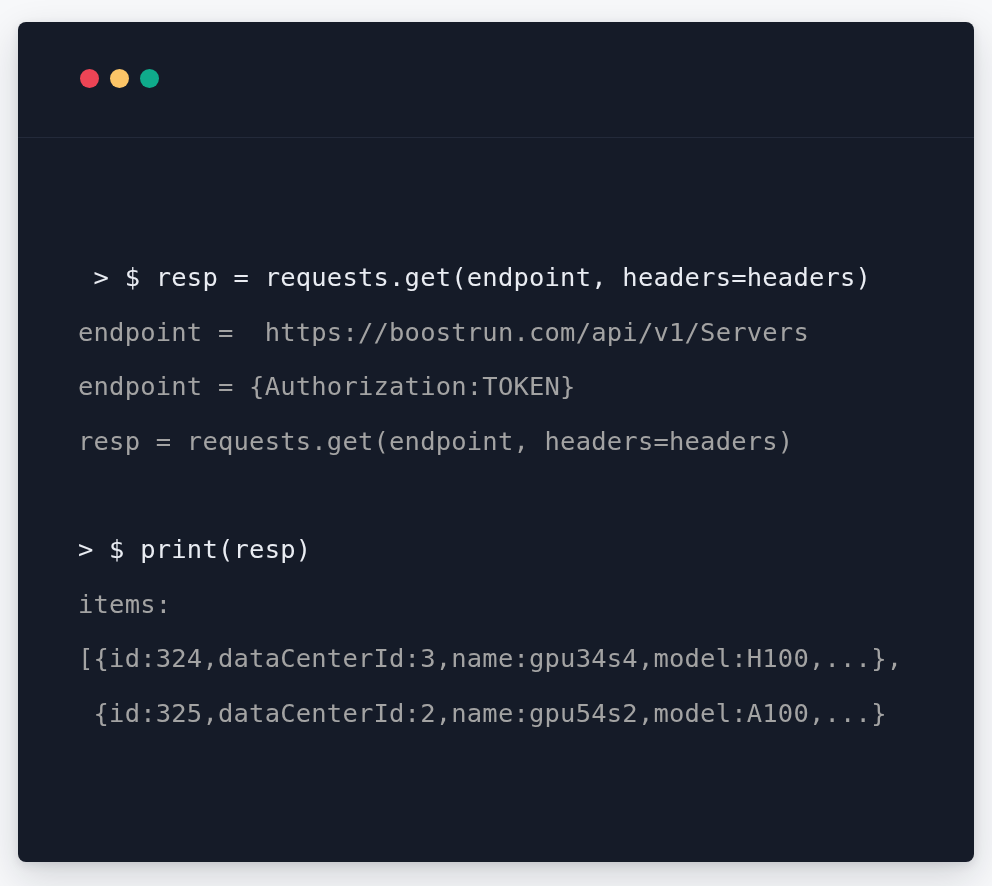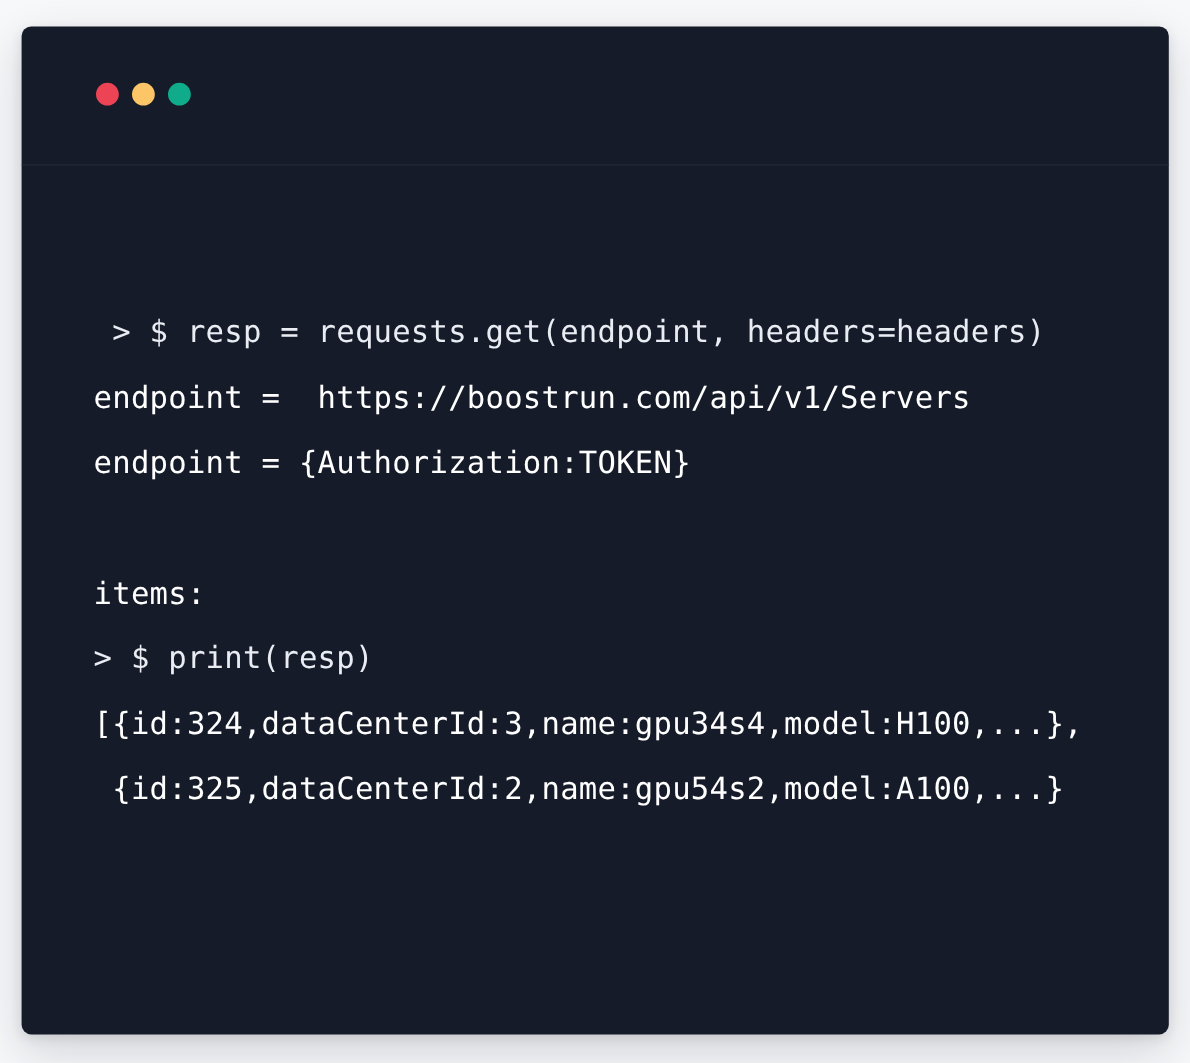--- a/index.html
+++ b/index.html
@@ -71,21 +71,21 @@
   .code-block {
     padding-left: 60px;
   }
 
   .code-line {
     font-family: "DejaVu Sans Mono", monospace;
     font-size: 25.5px;
     line-height: 54.5px;
     letter-spacing: 0.2px;
     white-space: pre;
-    color: #ffffff;
+    color: #a3a3a3;
   }
 
   .code-line.prompt {
     color: #e9ecf2;
   }
 
   .code-line.spacer {
     height: 54px;
     line-height: 54px;
   }
@@ -103,23 +103,24 @@
         <span class="dot dot-minimize"></span>
         <span class="dot dot-maximize"></span>
       </div>
     </div>
 
     <div id="terminal-body">
       <div class="code-block" id="code-block">
           <div class="code-line prompt"> &gt; $ resp = requests.get(endpoint, headers=headers)</div>
           <div class="code-line">endpoint =  https://boostrun.com/api/v1/Servers</div>
           <div class="code-line">endpoint = {Authorization:TOKEN}</div>
+          <div class="code-line">resp = requests.get(endpoint, headers=headers)</div>
           <div class="code-line spacer"> </div>
+          <div class="code-line prompt">&gt; $ print(resp)</div>
           <div class="code-line">items:</div>
-          <div class="code-line prompt">&gt; $ print(resp)</div>
           <div class="code-line">[{id:324,dataCenterId:3,name:gpu34s4,model:H100,...},</div>
           <div class="code-line"> {id:325,dataCenterId:2,name:gpu54s2,model:A100,...}</div>
         </div>
     </div>
 
   </div>
 
 </div>
 
 </body></html>

